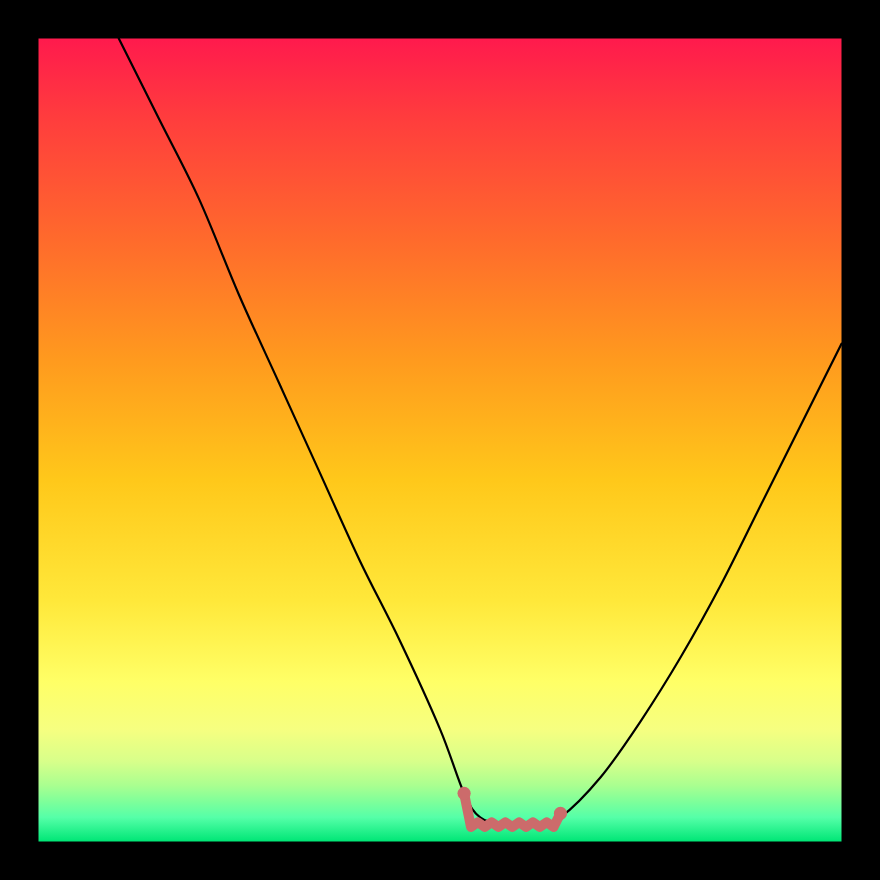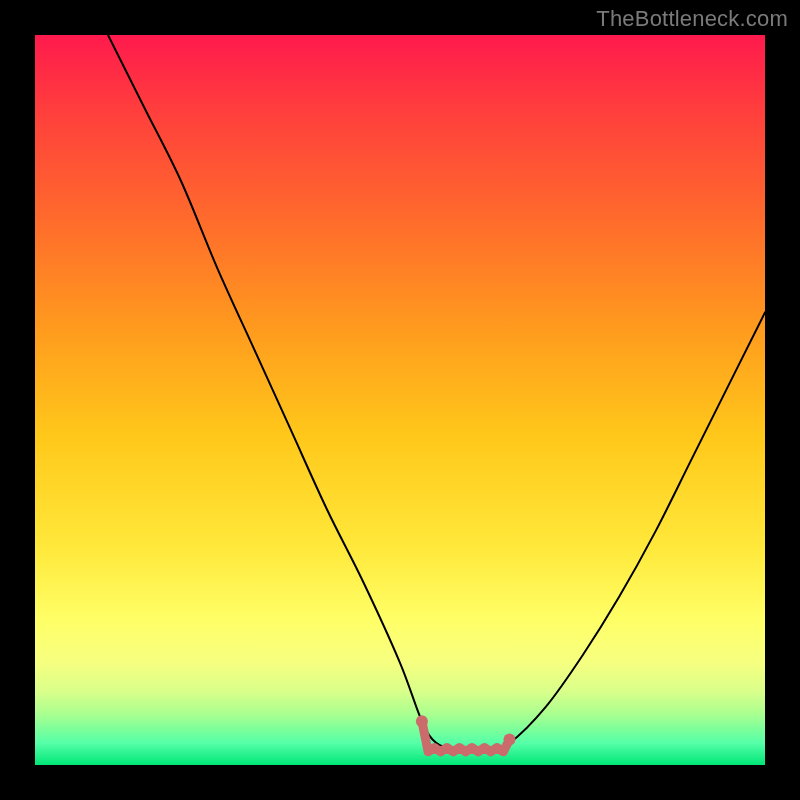--- a/index.html
+++ b/index.html
@@ -57,21 +57,20 @@
     width: 730px;
     height: 730px;
     overflow: visible;
   }
 </style>
 </head>
 <body>
 
 <div class="frame">
 
-  <div class="watermark">TheBottleneck.com</div>
 
   <div class="plot">
     <svg class="curve" viewBox="0 0 730 730" preserveAspectRatio="none">
       <path id="curve-path" fill="none" stroke="#000000" stroke-width="2" stroke-linejoin="round" stroke-linecap="round" d="M 73 0 C 79.08333333333333 12.166666666666666, 97.33333333333333 48.66666666666667, 109.5 73 C 121.66666666666667 97.33333333333333, 133.83333333333334 119.23333333333333, 146 146 C 158.16666666666666 172.76666666666665, 170.33333333333334 205.61666666666662, 182.5 233.59999999999997 C 194.66666666666666 261.5833333333333, 206.83333333333334 287.1333333333334, 219 313.90000000000003 C 231.16666666666666 340.6666666666667, 243.33333333333331 367.43333333333334, 255.49999999999997 394.2 C 267.66666666666663 420.96666666666664, 279.8333333333333 448.95, 292 474.5 C 304.1666666666667 500.05, 316.3333333333333 521.95, 328.5 547.5 C 340.6666666666667 573.05, 355.26666666666665 604.6833333333333, 365 627.8 C 374.73333333333335 650.9166666666666, 380.8166666666667 672.8166666666667, 386.90000000000003 686.2 C 392.98333333333335 699.5833333333334, 395.41666666666674 703.2333333333333, 401.50000000000006 708.1 C 407.58333333333337 712.9666666666667, 417.31666666666666 714.1833333333333, 423.4 715.4 C 429.4833333333333 716.6166666666667, 433.1333333333333 715.4, 438 715.4 C 442.8666666666667 715.4, 446.5166666666667 716.6166666666667, 452.6 715.4 C 458.68333333333334 714.1833333333333, 464.76666666666665 715.4, 474.5 708.1 C 484.23333333333335 700.8000000000001, 498.83333333333326 686.2, 510.99999999999994 671.6 C 523.1666666666666 657, 535.3333333333334 638.75, 547.5 620.5 C 559.6666666666666 602.25, 571.8333333333334 582.7833333333333, 584 562.1 C 596.1666666666666 541.4166666666667, 608.3333333333334 519.5166666666667, 620.5 496.4 C 632.6666666666666 473.2833333333333, 644.8333333333334 447.73333333333335, 657 423.40000000000003 C 669.1666666666666 399.0666666666667, 681.3333333333334 374.73333333333335, 693.5 350.4 C 705.6666666666666 326.0666666666666, 723.9166666666666 289.56666666666666, 730 277.4"></path>
       <path id="nadir-path" fill="none" stroke="#cc6b6b" stroke-width="9" stroke-linecap="round" stroke-linejoin="round" d="M 386.90000000000003 686.2 L 393.15714285714284 716.86 L 399.4142857142857 712.48 L 405.6714285714286 716.86 L 411.92857142857144 712.48 L 418.18571428571425 716.86 L 424.4428571428571 712.48 L 430.7 716.86 L 436.95714285714286 712.48 L 443.2142857142858 716.86 L 449.47142857142853 712.48 L 455.72857142857146 716.86 L 461.9857142857143 712.48 L 468.2428571428571 716.86 L 474.5 704.45"></path>
       <circle id="nadir-dot-left" r="6" fill="#cc6b6b" cx="386.90000000000003" cy="686.2"></circle>
       <circle id="nadir-dot-right" r="6" fill="#cc6b6b" cx="474.5" cy="704.45"></circle>
     </svg>
   </div>
 

